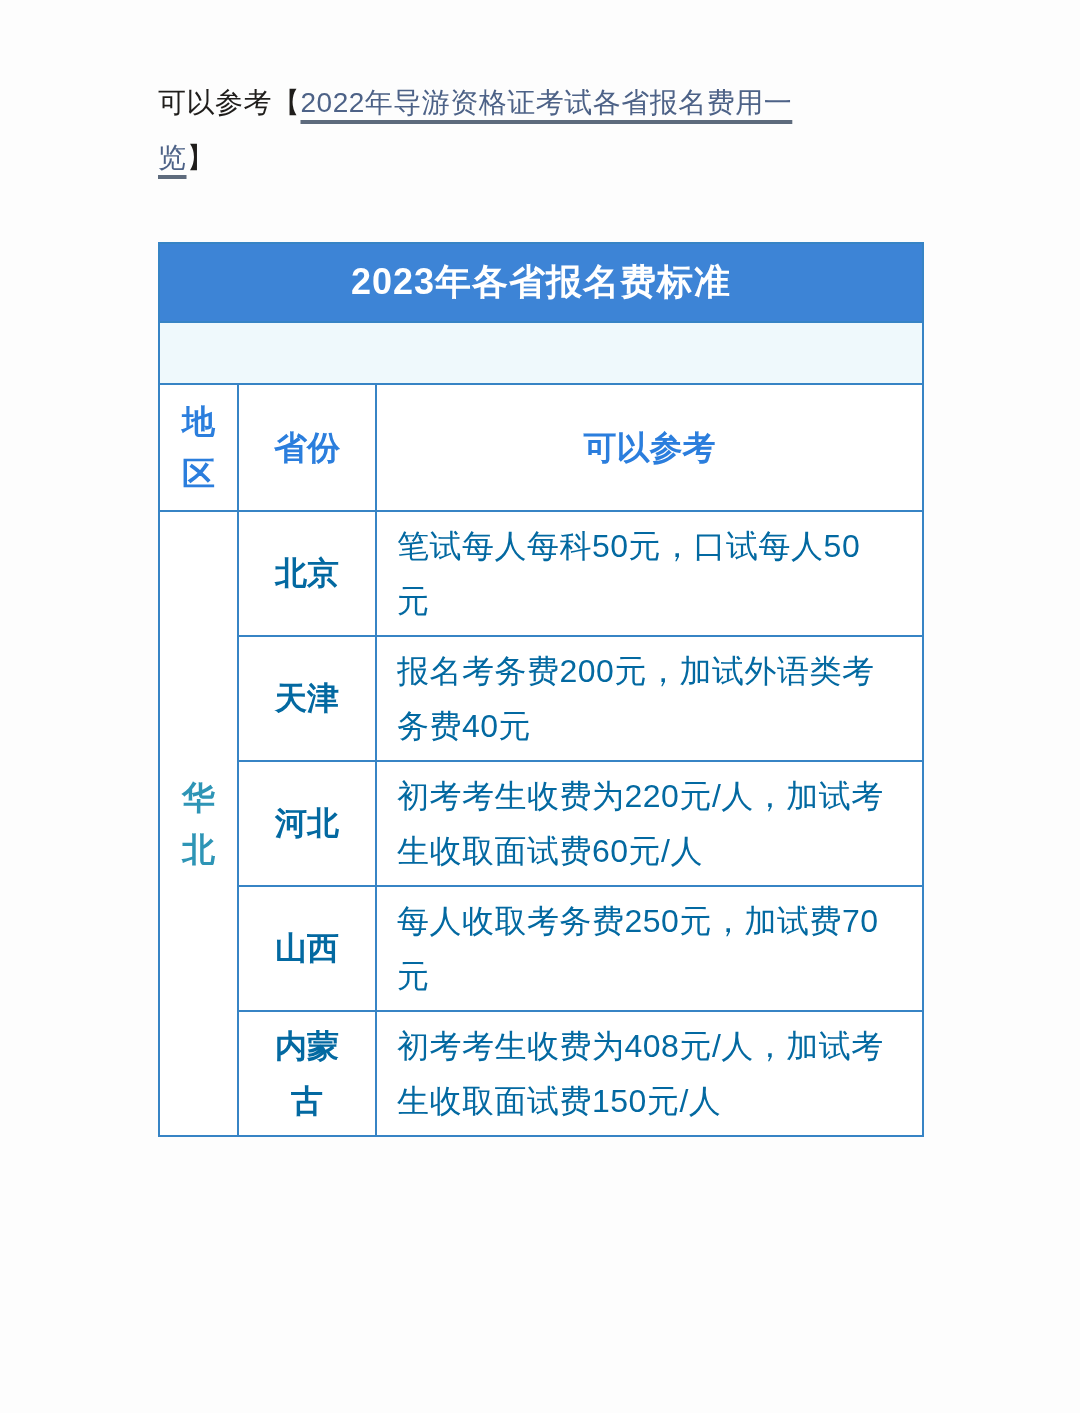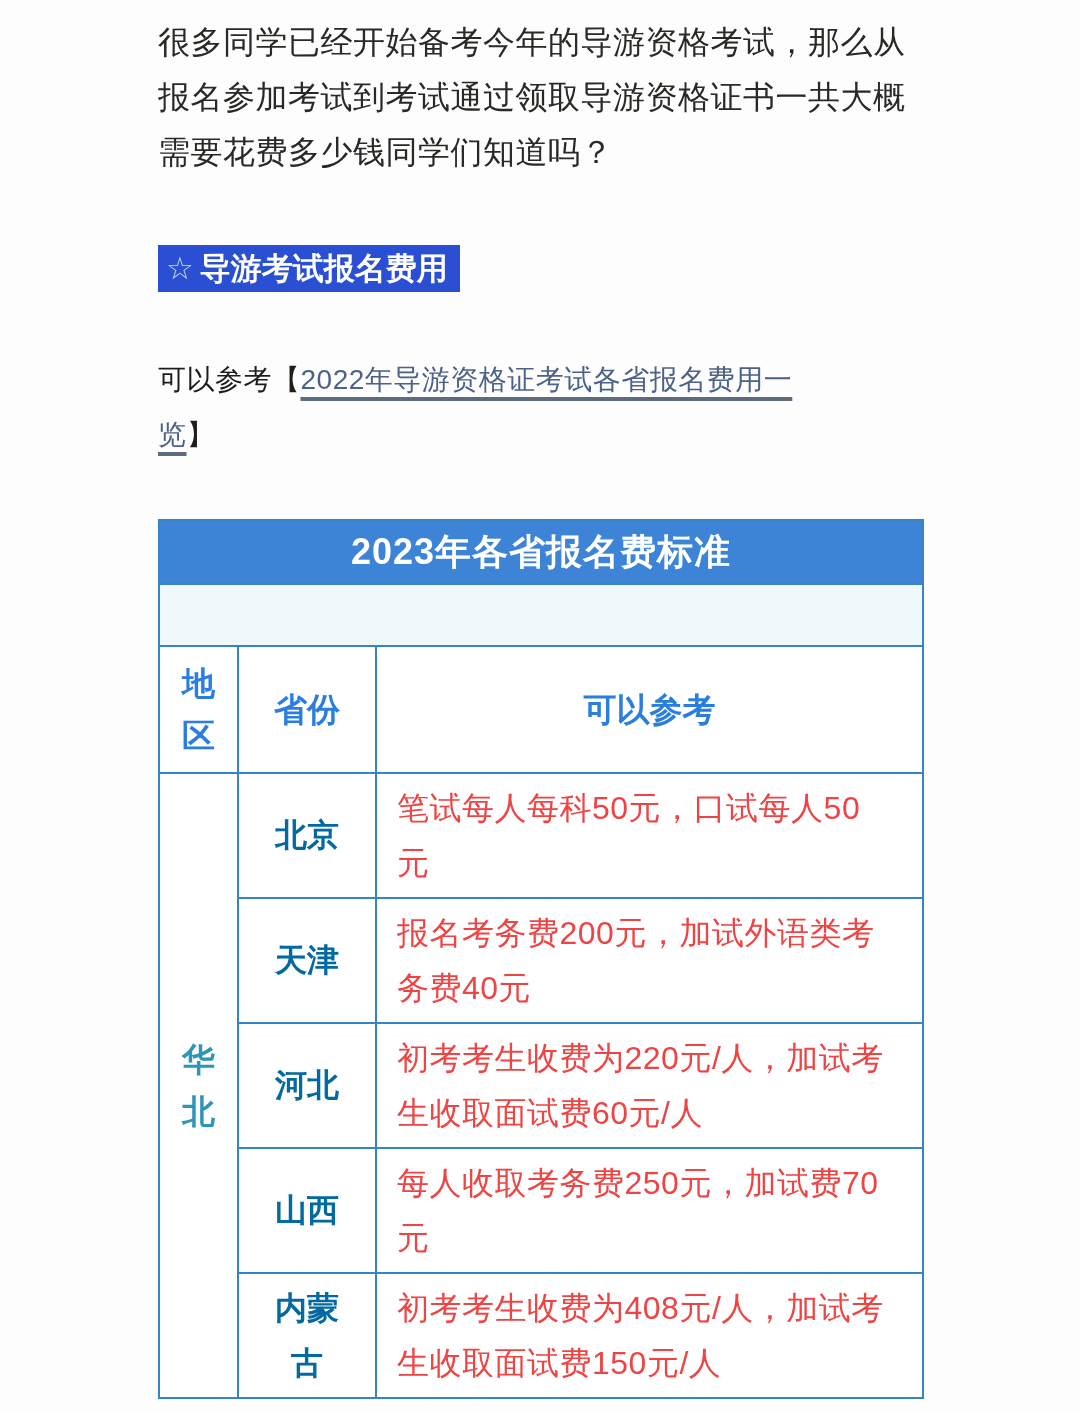--- a/index.html
+++ b/index.html
@@ -66,21 +66,21 @@
   }
   .col-region  { width: 79px; }
   .col-province{ width: 138px; }
   .col-fee     { width: 547px; }
   .table-title {
     background: #3d84d6;
     color: #ffffff;
     font-size: 36px;
     font-weight: bold;
     text-align: center;
-    height: 64px;
+    height: 79px;
     letter-spacing: 1px;
   }
   .spacer-row {
     background: #eff9fc;
     height: 62px;
   }
   .head-row th {
     background: #ffffff;
     color: #2b7edd;
     font-size: 33px;
@@ -103,42 +103,36 @@
   .province-cell {
     color: #0369a1;
     font-size: 32px;
     font-weight: bold;
     text-align: center;
     vertical-align: middle;
     line-height: 55px;
     white-space: pre-line;
   }
   .fee-cell {
-    color: #ef4444;
+    color: #0369a1;
     font-size: 32px;
     line-height: 55px;
     vertical-align: middle;
     padding-left: 20px;
     padding-right: 14px;
     white-space: pre-line;
     letter-spacing: 0.5px;
   }
 </style>
 </head>
 <body>
 
 <div class="content">
 
-  <p class="intro">很多同学已经开始备考今年的导游资格考试，那么从
-报名参加考试到考试通过领取导游资格证书一共大概
-需要花费多少钱同学们知道吗？</p>
 
-  <div class="badge">
-    <span class="star">☆</span><span>导游考试报名费用</span>
-  </div>
 
   <p class="reference">
     <span>可以参考【</span><span class="link">2022年导游资格证考试各省报名费用一
 览</span><span>】</span>
   </p>
 
   <table class="fee-table">
     <colgroup>
       <col class="col-region">
       <col class="col-province">

